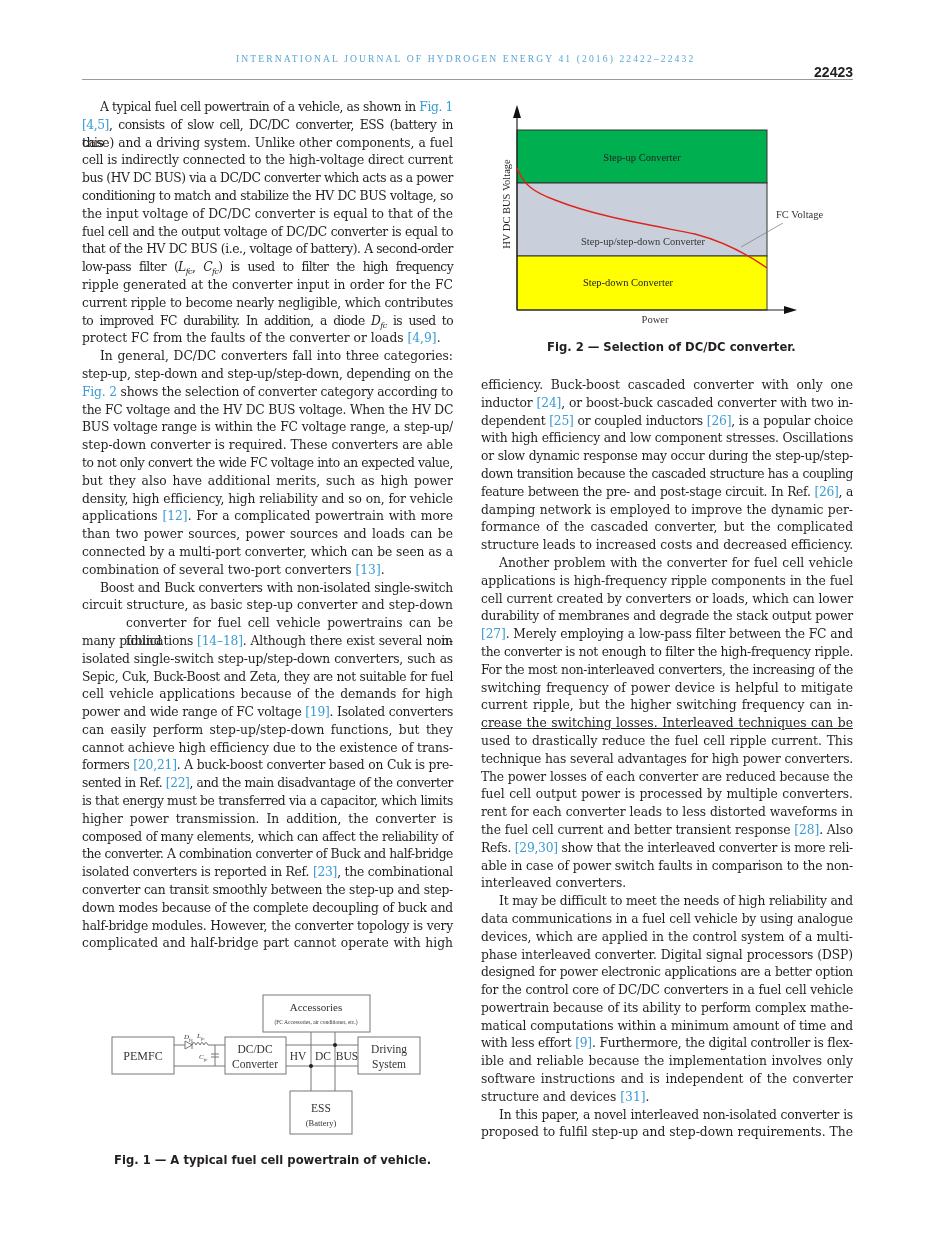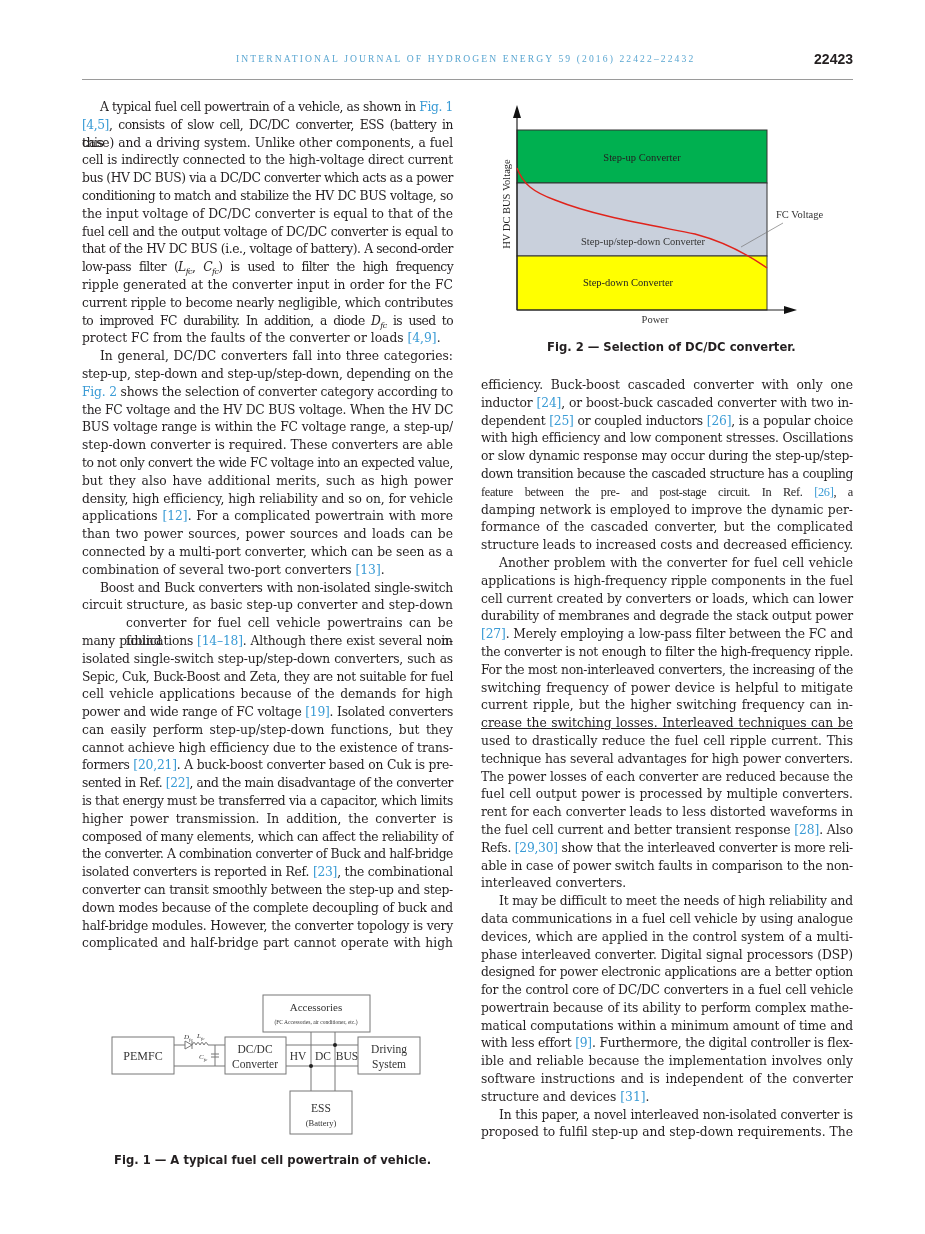--- a/index.html
+++ b/index.html
@@ -1,39 +1,39 @@
 <!DOCTYPE html>
 <html><head>
 <meta charset="utf-8">
 <style>
   html, body { margin: 0; padding: 0; background: #ffffff; }
   body { width: 925px; height: 1234px; position: relative; overflow: hidden;
          font-family: "DejaVu Serif", serif; color: #231f20; }
   .header { position: absolute; left: 82px; top: 48px; width: 771px; height: 32px; }
   .journal { position: absolute; left: 154px; top: 5px; font-family: "Liberation Serif", serif;
              font-size: 9.6px; letter-spacing: 2.1px; color: #5aa6d1; white-space: nowrap; }
-  .pageno { position: absolute; right: 0; top: 3px; font-family: "Liberation Sans", sans-serif;
+  .pageno { position: absolute; right: 0; top: 16px; font-family: "Liberation Sans", sans-serif;
             font-weight: bold; font-size: 14px; color: #231f20; }
   .rule { position: absolute; left: 82px; top: 79px; width: 771px; height: 1px; background: #9a9a9a; }
   .col { position: absolute; }
   .line { display: block; height: 17.8px; line-height: 17.8px; font-size: 12.3px;
           text-align: justify; text-align-last: justify; white-space: nowrap; overflow: visible; }
   .line.last { text-align-last: left; }
   .line.indent { padding-left: 18px; }
   .ref { color: #3a9bd5; }
   .caption { position: absolute; font-family: "DejaVu Sans", sans-serif; font-weight: bold;
              font-size: 11.6px; color: #231f20; white-space: nowrap; }
   .fig { position: absolute; }
   svg text { font-family: "Liberation Serif", serif; }
 </style>
 </head>
 <body>
 
 <div class="header">
-  <span class="journal">INTERNATIONAL JOURNAL OF HYDROGEN ENERGY 59 (2016) 22422–22432</span>
+  <span class="journal">INTERNATIONAL JOURNAL OF HYDROGEN ENERGY 41 (2016) 22422–22432</span>
   <span class="pageno">22423</span>
 </div>
 <div class="rule"></div>
 
 <div class="col" id="left-col" style="left:82px; top:99px; width:371px;">
     <div class="line indent" style="white-space: normal; letter-spacing: -0.4px; height: 17.8px;"><span>A typical fuel cell powertrain of a vehicle, as shown in </span><a class="ref">Fig. 1</a></div>
     <div class="line" style="white-space: normal; letter-spacing: -0.45px; height: 17.8px;"><a class="ref">[4,5]</a><span>, consists of slow cell, DC/DC converter, ESS (battery in this</span></div>
     <div class="line" style="white-space: normal; letter-spacing: -0.1px; height: 17.8px;"><span>case) and a driving system. Unlike other components, a fuel</span></div>
     <div class="line" style="white-space: normal; letter-spacing: -0.2px; height: 17.8px;"><span>cell is indirectly connected to the high-voltage direct current</span></div>
     <div class="line" style="white-space: normal; letter-spacing: -0.45px; height: 17.8px;"><span>bus (HV DC BUS) via a DC/DC converter which acts as a power</span></div>
@@ -82,21 +82,21 @@
     <div class="line" style="white-space: normal; height: 17.8px;"><span>complicated and half-bridge part cannot operate with high</span></div>
   </div>
 
 <div class="col" id="right-col" style="left:481px; top:377px; width:372px;">
     <div class="line" style="white-space: normal; height: 17.8px;"><span>efficiency. Buck-boost cascaded converter with only one</span></div>
     <div class="line" style="white-space: normal; letter-spacing: -0.15px; height: 17.8px;"><span>inductor </span><a class="ref">[24]</a><span>, or boost-buck cascaded converter with two in-</span></div>
     <div class="line" style="white-space: normal; letter-spacing: -0.2px; height: 17.8px;"><span>dependent </span><a class="ref">[25]</a><span> or coupled inductors </span><a class="ref">[26]</a><span>, is a popular choice</span></div>
     <div class="line" style="white-space: normal; letter-spacing: -0.2px; height: 17.8px;"><span>with high efficiency and low component stresses. Oscillations</span></div>
     <div class="line" style="white-space: normal; letter-spacing: -0.25px; height: 17.8px;"><span>or slow dynamic response may occur during the step-up/step-</span></div>
     <div class="line" style="white-space: normal; letter-spacing: -0.4px; height: 17.8px;"><span>down transition because the cascaded structure has a coupling</span></div>
-    <div class="line" style="white-space: normal; letter-spacing: -0.3px; height: 17.8px; font-family: Liberation Serif, serif;"><span>feature between the pre- and post-stage circuit. In Ref. </span><a class="ref">[26]</a><span>, a</span></div>
+    <div class="line" style="white-space: normal; letter-spacing: -0.3px; height: 17.8px;"><span>feature between the pre- and post-stage circuit. In Ref. </span><a class="ref">[26]</a><span>, a</span></div>
     <div class="line" style="white-space: normal; height: 17.8px;"><span>damping network is employed to improve the dynamic per-</span></div>
     <div class="line" style="white-space: normal; height: 17.8px;"><span>formance of the cascaded converter, but the complicated</span></div>
     <div class="line last"><span>structure leads to increased costs and decreased efficiency.</span></div>
     <div class="line indent" style="white-space: normal; height: 17.8px;"><span>Another problem with the converter for fuel cell vehicle</span></div>
     <div class="line" style="white-space: normal; letter-spacing: -0.1px; height: 17.8px;"><span>applications is high-frequency ripple components in the fuel</span></div>
     <div class="line" style="white-space: normal; letter-spacing: -0.1px; height: 17.8px;"><span>cell current created by converters or loads, which can lower</span></div>
     <div class="line" style="white-space: normal; letter-spacing: -0.25px; height: 17.8px;"><span>durability of membranes and degrade the stack output power</span></div>
     <div class="line" style="white-space: normal; letter-spacing: -0.15px; height: 17.8px;"><a class="ref">[27]</a><span>. Merely employing a low-pass filter between the FC and</span></div>
     <div class="line" style="white-space: normal; letter-spacing: -0.3px; height: 17.8px;"><span>the converter is not enough to filter the high-frequency ripple.</span></div>
     <div class="line" style="white-space: normal; letter-spacing: -0.3px; height: 17.8px;"><span>For the most non-interleaved converters, the increasing of the</span></div>

